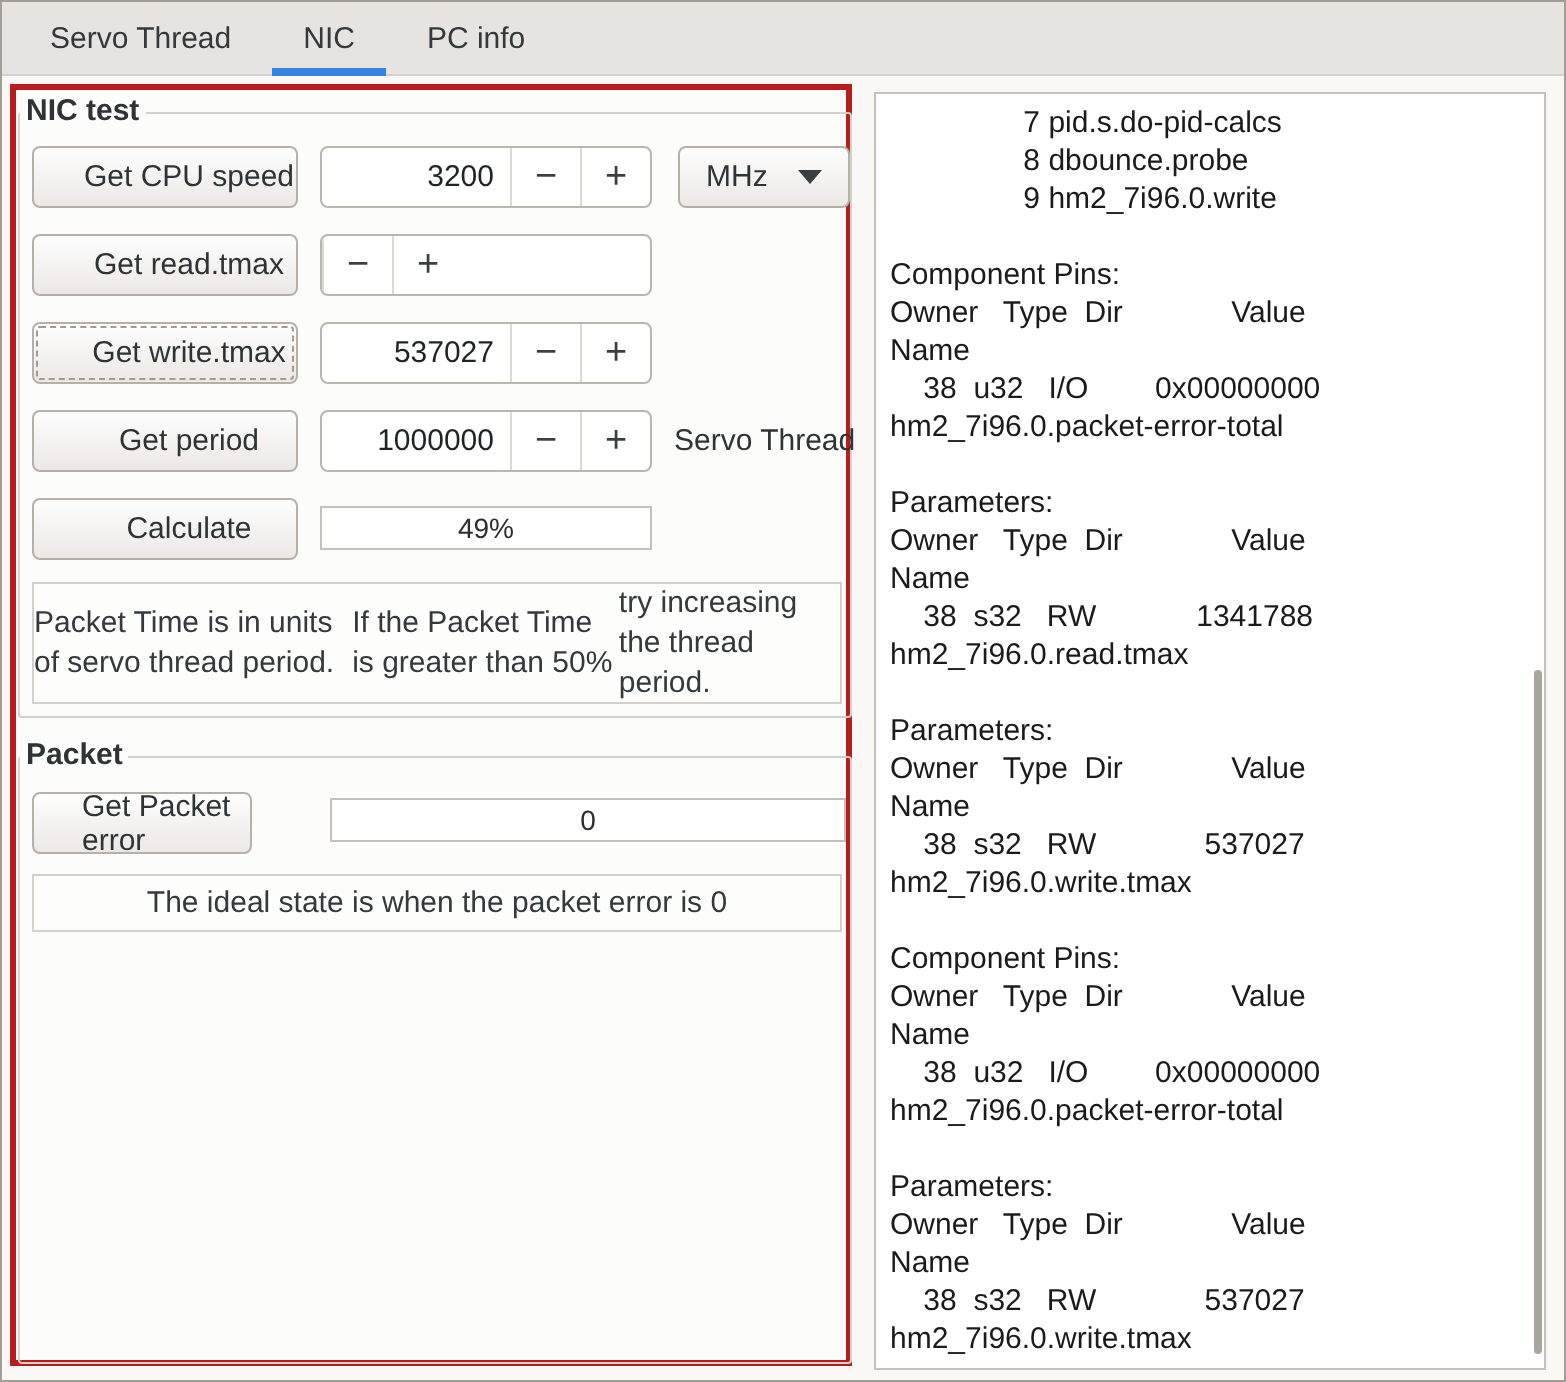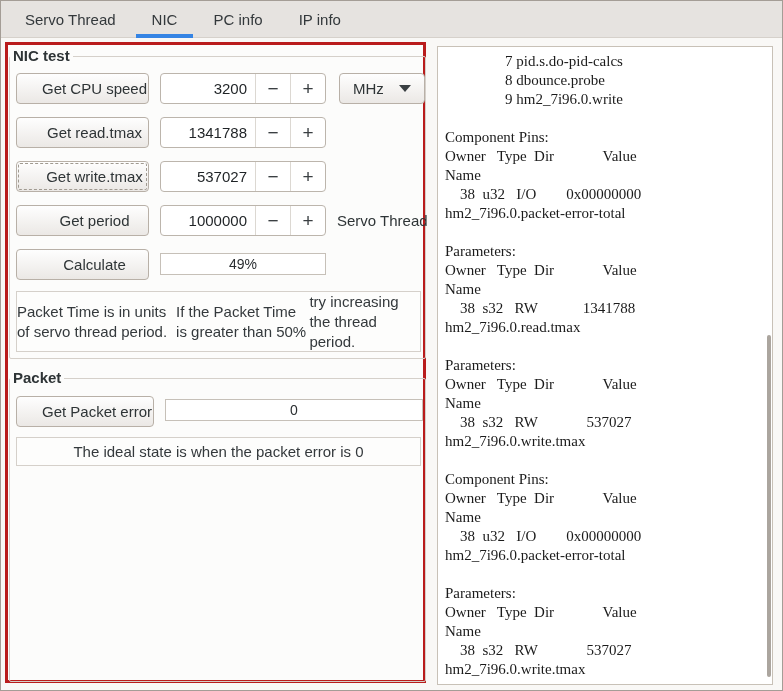--- a/index.html
+++ b/index.html
@@ -79,40 +79,39 @@
     font-size:15px; line-height:20px; color:#34393c; text-align:left;
   }
   .infobox-nic    { left:8px; top:246px; width:405px; height:61px; }
   .infobox-packet { left:8px; top:392px; width:405px; height:29px; }
   .right-panel {
     position:absolute; left:436px; top:8px; width:336px; height:639px;
     background:#ffffff; border:1px solid #c8c1b7; box-sizing:border-box; overflow:hidden;
   }
   .right-panel pre {
     margin:0; padding:5px 0 0 7px; white-space:pre;
-    font-family:Liberation Serif, serif; font-size:15px; line-height:19px; color:#1b1b1b;
+    font-family:Liberation Sans, sans-serif; font-size:15px; line-height:19px; color:#1b1b1b;
   }
   .vscroll-thumb {
     position:absolute; right:1px; top:288px; width:4px; height:342px;
     background:#aba59e; border-radius:2px;
   }
   .edge-indicator {
     position:absolute; left:0; top:150px; width:3px; height:98px; background:#3c78b8;
   }
 </style>
 </head>
 <body>
 
 <div class="window">
 
   <div class="tabbar">
     <div class="tab">Servo Thread</div>
     <div class="tab active">NIC</div>
     <div class="tab">PC info</div>
-    <div class="tab">IP info</div>
   </div>
 
   <div class="edge-indicator"></div>
 
   <div class="main">
 
     <div class="left-panel">
 
       <div class="legend legend-nic">NIC test</div>
       <div class="frame frame-nic"></div>
@@ -123,21 +122,20 @@
         <div class="spin-btn">−</div>
         <div class="spin-btn">+</div>
       </div>
       <div class="combo">
         <span>MHz</span>
         <span class="arrow-down"></span>
       </div>
 
       <div class="gbtn" style="top:72px">Get read.tmax</div>
       <div class="spin" style="top:72px">
-        <div class="spin-value">1341788</div>
         <div class="spin-btn">−</div>
         <div class="spin-btn">+</div>
       </div>
 
       <div class="gbtn focused" style="top:116px">Get write.tmax</div>
       <div class="spin" style="top:116px">
         <div class="spin-value">537027</div>
         <div class="spin-btn">−</div>
         <div class="spin-btn">+</div>
       </div>
@@ -155,21 +153,21 @@
 
       <div class="infobox infobox-nic">
         <div>Packet Time is in units of servo thread period.</div>
         <div>If the Packet Time is greater than 50%</div>
         <div>try increasing the thread period.</div>
       </div>
 
       <div class="legend legend-packet">Packet</div>
       <div class="frame frame-packet"></div>
 
-      <div class="gbtn" style="top:351px; width:138px">Get Packet error</div>
+      <div class="gbtn" style="top:351px; width:110px">Get Packet error</div>
       <div class="entry entry-error">0</div>
       <div class="infobox infobox-packet">
         <div>The ideal state is when the packet error is 0</div>
       </div>
 
     </div>
 
     <div class="right-panel">
       <pre>                7 pid.s.do-pid-calcs
                 8 dbounce.probe

